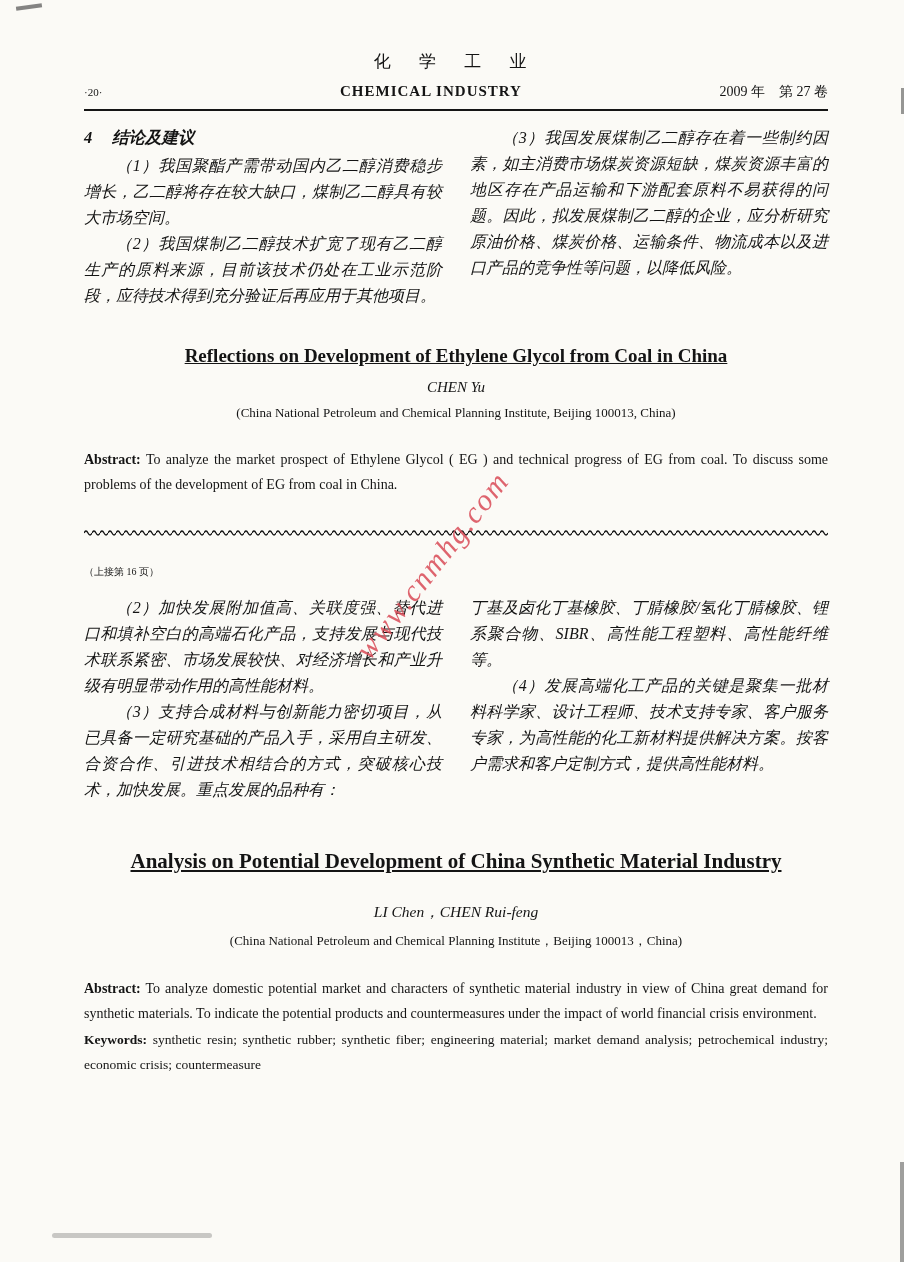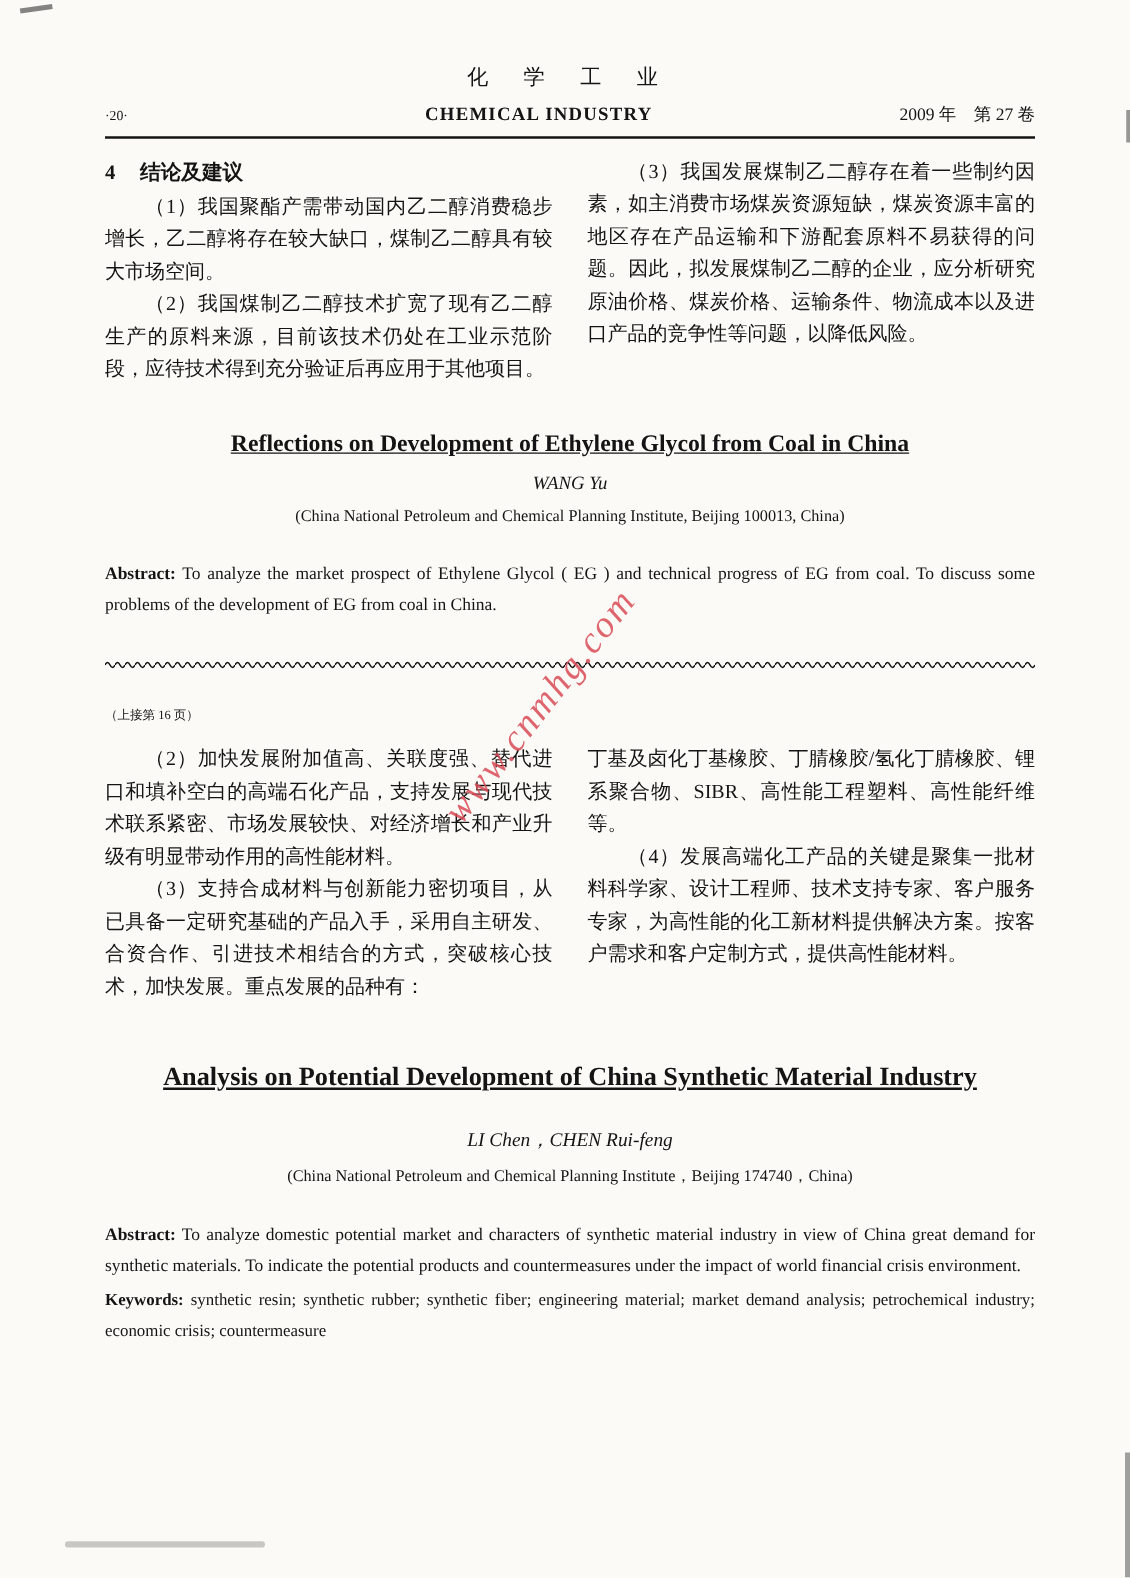--- a/index.html
+++ b/index.html
@@ -13,21 +13,21 @@
   }
   .page{padding:50px 76px 0 84px;position:relative;}
   
   .journal-cn{text-align:center;font-size:17px;letter-spacing:12px;}
   .head-row{display:flex;align-items:baseline;margin-top:10px;}
   .page-no{width:120px;font-size:11px;}
   .journal-en{flex:1;text-align:center;font-weight:bold;font-size:15px;letter-spacing:1px;}
   .issue{width:170px;text-align:right;font-size:14px;}
   .head-rule{border-bottom:2px solid #151515;margin-top:8px;}
   
-  .cols{display:flex;gap:28px;margin-top:14px;font-size:16px;line-height:26px;text-align:justify;}
+  .cols{display:flex;gap:28px;margin-top:14px;font-size:16px;line-height:26px;text-align:justify;font-style:italic;}
   .col{flex:1;min-width:0;}
   .col p{margin:0;text-indent:2em;}
   .col p.no-indent{text-indent:0;}
   .sec-head{font-weight:bold;font-size:16.5px;text-indent:0 !important;margin-bottom:2px !important;}
   .shgap{display:inline-block;width:1.2em;}
   
   .title-en{text-align:center;font-weight:bold;margin:0;text-decoration:underline;}
   .title1{font-size:19px;margin-top:36px;}
   .title2{font-size:21px;margin-top:46px;}
   .author{text-align:center;font-style:italic;font-size:15px;margin:12px 0 0 0;}
@@ -74,21 +74,21 @@
       <p class="sec-head"><span>4</span><span class="shgap"></span><span>结论及建议</span></p>
       <p>（1）我国聚酯产需带动国内乙二醇消费稳步增长，乙二醇将存在较大缺口，煤制乙二醇具有较大市场空间。</p>
       <p>（2）我国煤制乙二醇技术扩宽了现有乙二醇生产的原料来源，目前该技术仍处在工业示范阶段，应待技术得到充分验证后再应用于其他项目。</p>
     </div>
     <div class="col">
       <p>（3）我国发展煤制乙二醇存在着一些制约因素，如主消费市场煤炭资源短缺，煤炭资源丰富的地区存在产品运输和下游配套原料不易获得的问题。因此，拟发展煤制乙二醇的企业，应分析研究原油价格、煤炭价格、运输条件、物流成本以及进口产品的竞争性等问题，以降低风险。</p>
     </div>
   </div>
 
   <h2 class="title-en title1">Reflections on Development of Ethylene Glycol from Coal in China</h2>
-  <p class="author">WANG Yu</p>
+  <p class="author">CHEN Yu</p>
   <p class="affil">(China National Petroleum and Chemical Planning Institute, Beijing 100013, China)</p>
 
   <p class="abs"><b class="lab">Abstract:</b> <span>To analyze the market prospect of Ethylene Glycol ( EG ) and technical progress of EG from coal. To discuss some problems of the development of EG from coal in China.</span></p>
 
   <div class="squiggle">
     <svg width="744" height="8">
       <defs>
         <pattern id="wave" x="0" y="0" width="8" height="8" patternUnits="userSpaceOnUse">
           <path d="M0 4 Q2 0 4 4 T8 4" fill="none" stroke="#111" stroke-width="1.3"></path>
         </pattern>
@@ -105,21 +105,21 @@
       <p>（3）支持合成材料与创新能力密切项目，从已具备一定研究基础的产品入手，采用自主研发、合资合作、引进技术相结合的方式，突破核心技术，加快发展。重点发展的品种有：</p>
     </div>
     <div class="col">
       <p class="no-indent">丁基及卤化丁基橡胶、丁腈橡胶/氢化丁腈橡胶、锂系聚合物、SIBR、高性能工程塑料、高性能纤维等。</p>
       <p>（4）发展高端化工产品的关键是聚集一批材料科学家、设计工程师、技术支持专家、客户服务专家，为高性能的化工新材料提供解决方案。按客户需求和客户定制方式，提供高性能材料。</p>
     </div>
   </div>
 
   <h2 class="title-en title2">Analysis on Potential Development of China Synthetic Material Industry</h2>
   <p class="author author2">LI Chen，CHEN Rui-feng</p>
-  <p class="affil">(China National Petroleum and Chemical Planning Institute，Beijing 174740，China)</p>
+  <p class="affil">(China National Petroleum and Chemical Planning Institute，Beijing 100013，China)</p>
 
   <p class="abs"><b class="lab">Abstract:</b> <span>To analyze domestic potential market and characters of synthetic material industry in view of China great demand for synthetic materials. To indicate the potential products and countermeasures under the impact of world financial crisis environment.</span></p>
   <p class="kw"><b class="lab">Keywords:</b> <span>synthetic resin; synthetic rubber; synthetic fiber; engineering material; market demand analysis; petrochemical industry; economic crisis; countermeasure</span></p>
 
 </div>
 
 <div class="watermark">www.cnmhg.com</div>
 
 <div class="artifact art-tl"></div>
 <div class="artifact art-r"></div>

